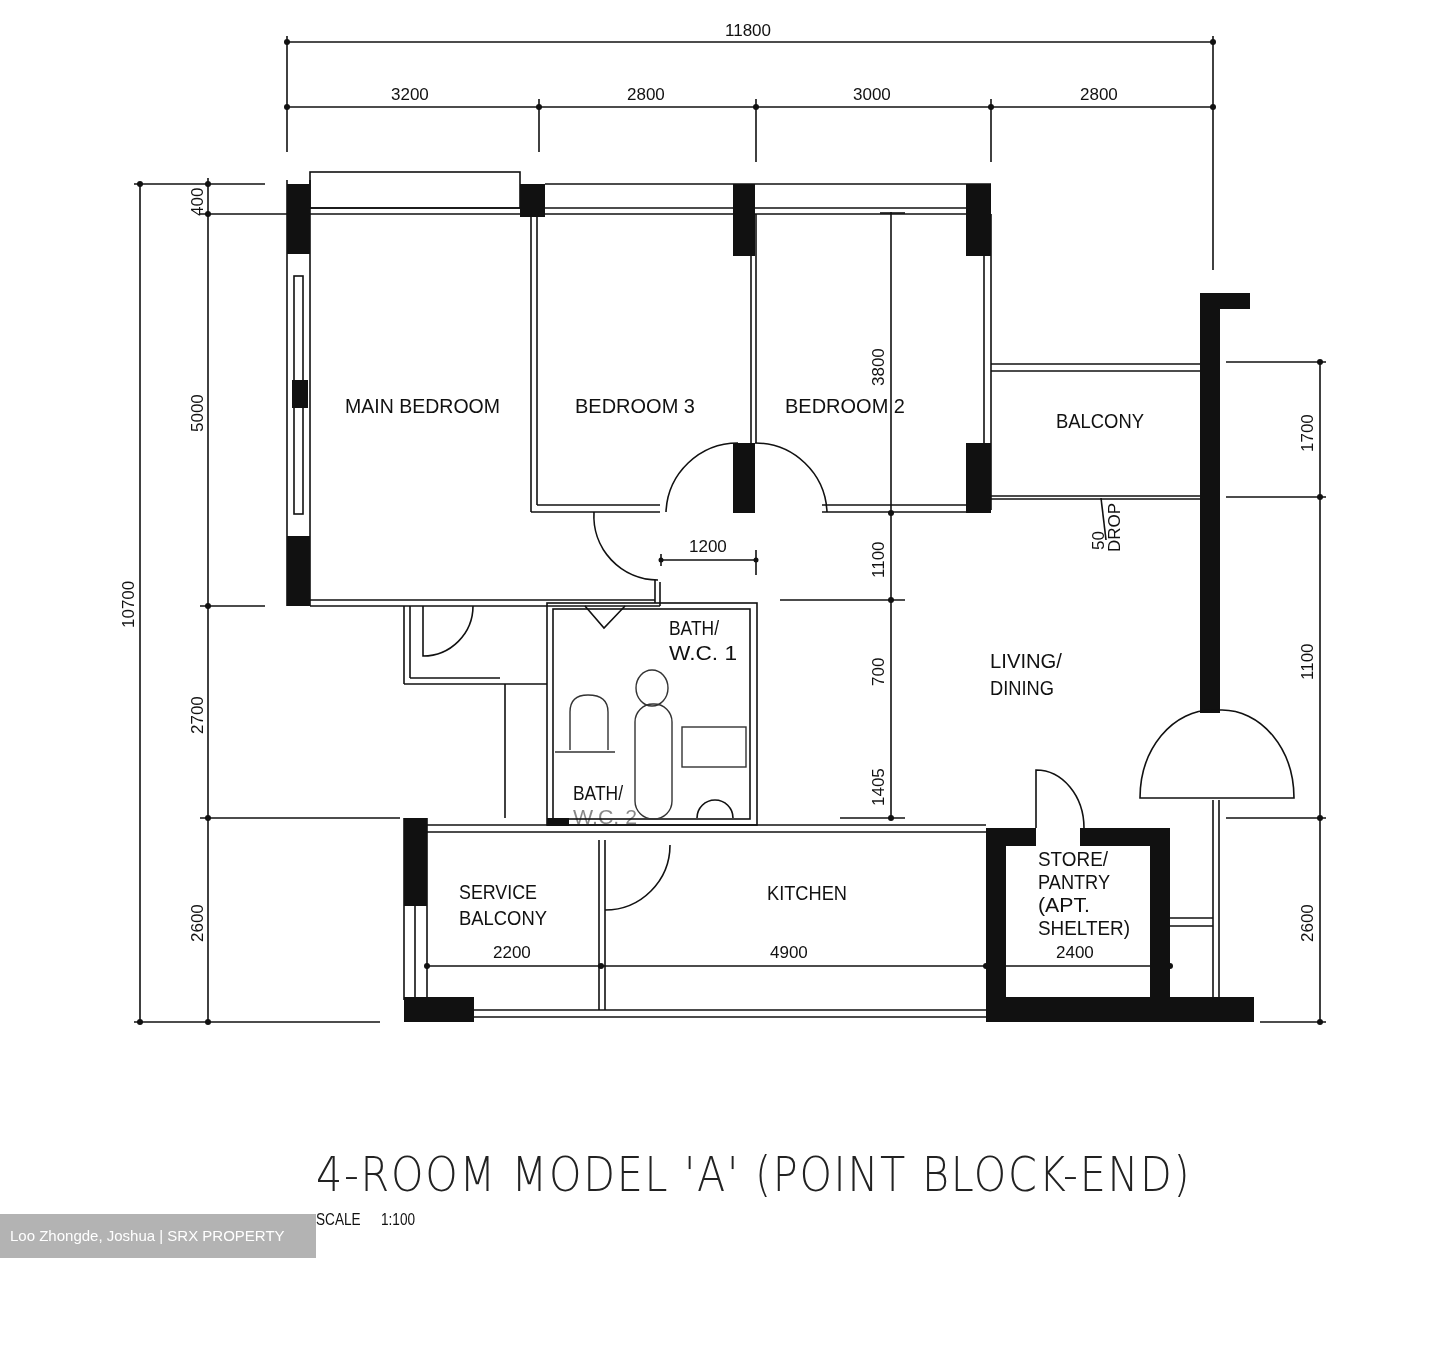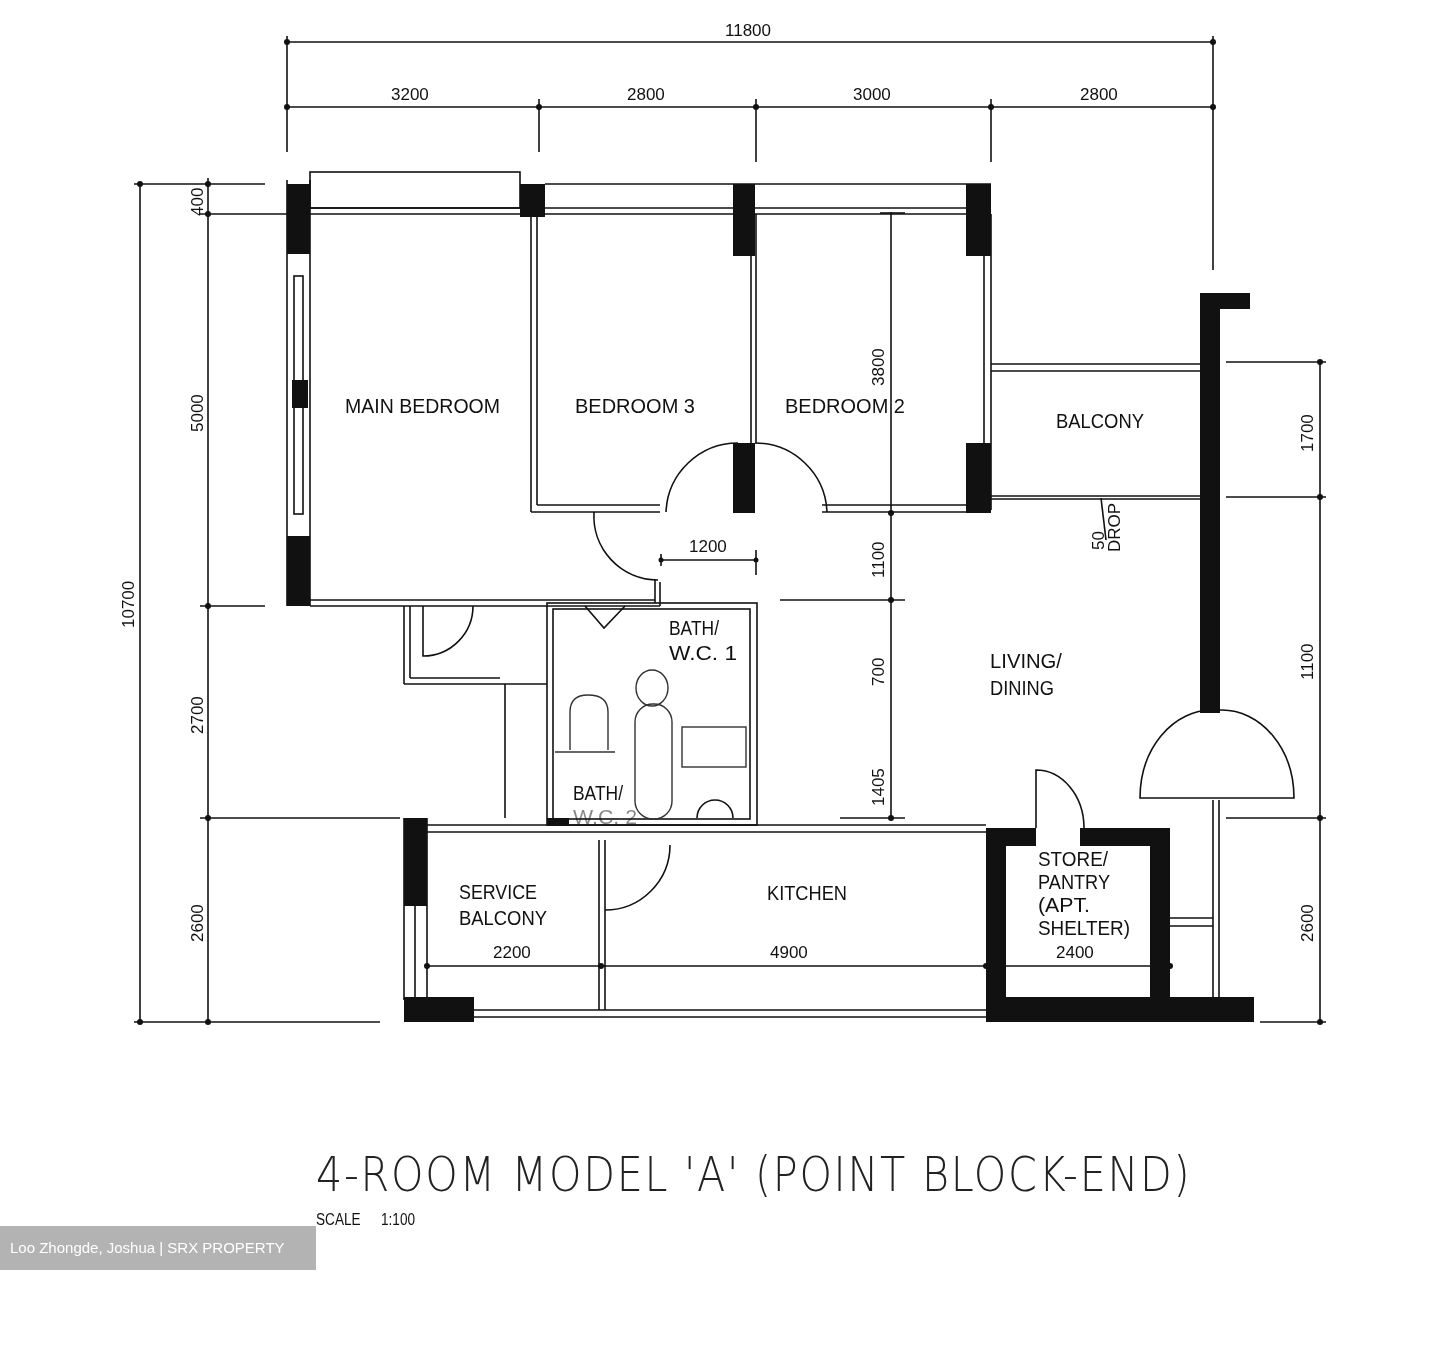--- a/index.html
+++ b/index.html
@@ -4,21 +4,21 @@
 <style>
   html, body { margin: 0; padding: 0; background: #ffffff; }
   body { width: 1440px; height: 1358px; position: relative; overflow: hidden; font-family: "Liberation Sans", sans-serif; }
   #plan { position: absolute; left: 0; top: 0; width: 1440px; height: 1358px; }
   .lbl { font-family: "Liberation Sans Narrow", "Liberation Sans", sans-serif; fill: #111; }
   .room { font-size: 21px; }
   .dim { font-size: 17px; }
   .title-text { position: absolute; left: 316px; top: 1146px; font-family: "DejaVu Sans", sans-serif; font-size: 48px; letter-spacing: 2px; color: #222; transform: scaleX(0.86); transform-origin: left top; white-space: nowrap; font-weight: 300; }
   .scale-text { position: absolute; left: 316px; top: 1211px; font-family: "Liberation Sans", sans-serif; font-size: 16px; color: #111; transform: scaleX(0.85); transform-origin: left top; white-space: nowrap; }
   .scale-text span { margin-right: 24px; }
-  .watermark { position: absolute; left: 0; top: 1214px; width: 316px; height: 44px; background: #b3b3b3; color: #ffffff; font-family: "Liberation Sans", sans-serif; font-size: 15px; line-height: 44px; padding-left: 10px; box-sizing: border-box; white-space: nowrap; margin-top: 12px; }
+  .watermark { position: absolute; left: 0; top: 1214px; width: 316px; height: 44px; background: #b3b3b3; color: #ffffff; font-family: "Liberation Sans", sans-serif; font-size: 15px; line-height: 44px; padding-left: 10px; box-sizing: border-box; white-space: nowrap; }
 </style>
 </head>
 <body>
 
 <svg id="plan" viewBox="0 0 1440 1358" xmlns="http://www.w3.org/2000/svg">
   <g stroke="#111" stroke-width="1.6" fill="none">
 
     <line x1="287" y1="42" x2="1213" y2="42"></line>
     <line x1="287" y1="36" x2="287" y2="152"></line>
     <line x1="1213" y1="36" x2="1213" y2="270"></line>

